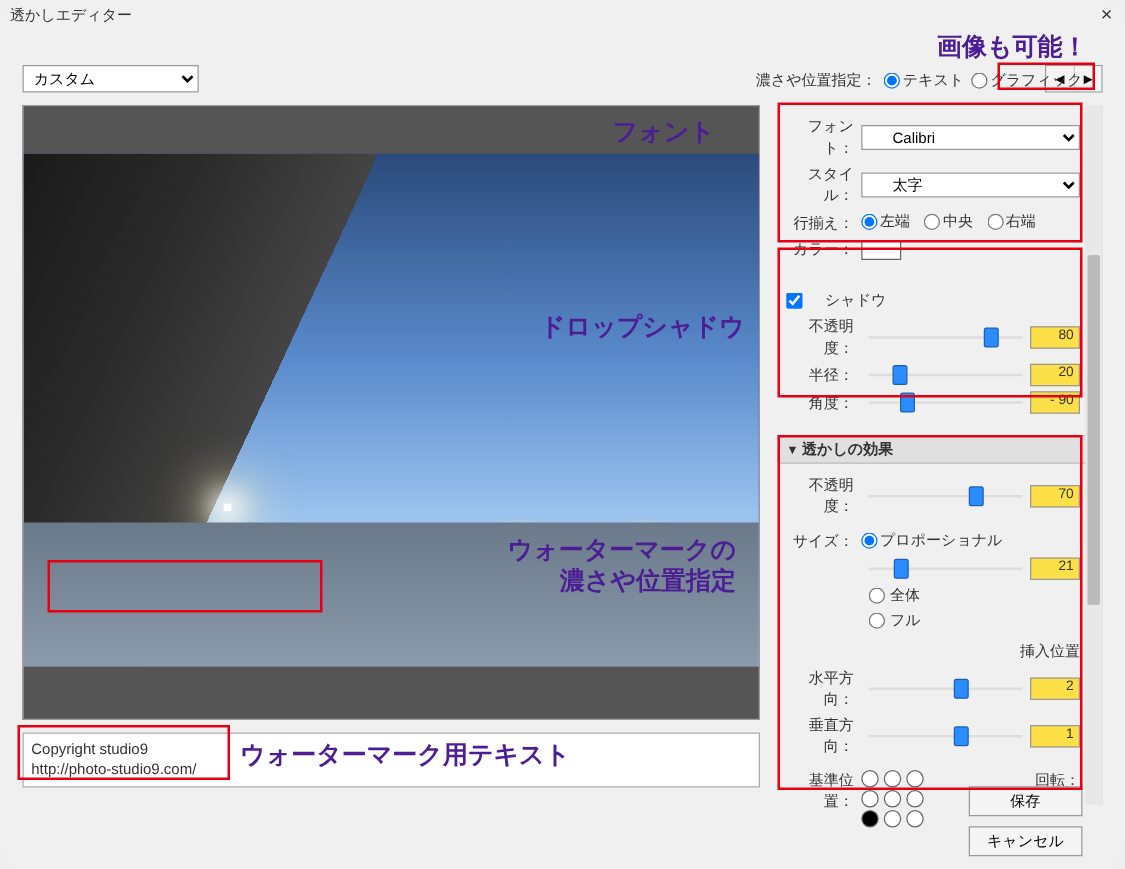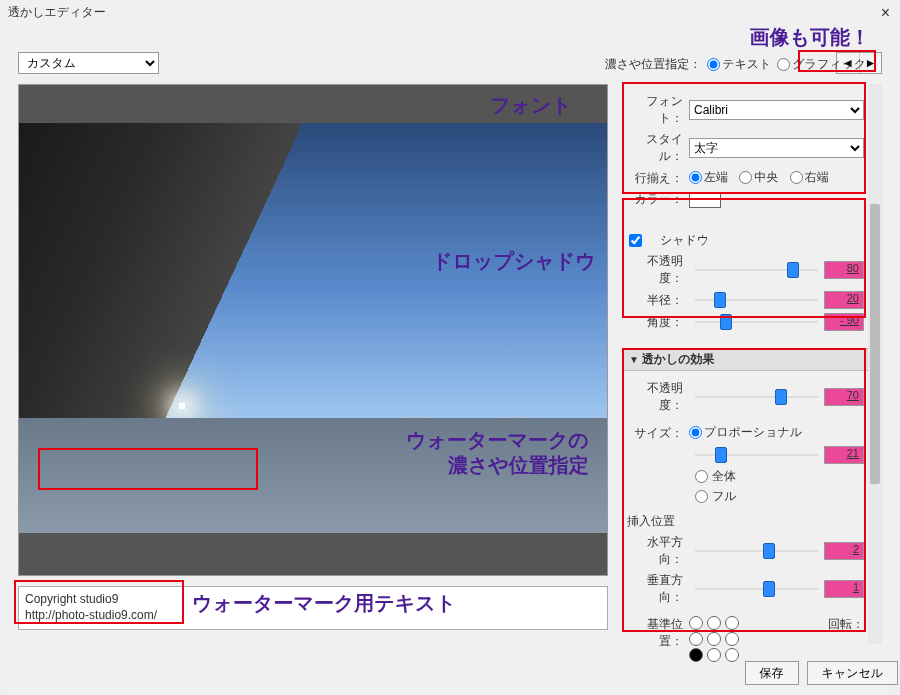--- a/index.html
+++ b/index.html
@@ -59,45 +59,45 @@
     padding:4px 6px; font-size:12px; line-height:1.35;}
 
   .panel { flex:1; position:relative; }
   .panel-inner { border-right:1px solid #ccc; padding-right:12px; height:560px; overflow:visible; position:relative;}
   .scrollbar { position:absolute; right:0; top:0; width:14px; height:560px; background:#e8e8e8;}
   .scrollbar .thumb{ position:absolute; left:2px; top:120px; width:10px; height:280px; background:#bbb; border-radius:2px;}
 
   .group { border:1px solid transparent; padding:4px 4px 6px 4px; margin-bottom:6px; font-size:12px;}
   .row { display:flex; align-items:center; margin:4px 0; }
   .row .klabel { width:62px; text-align:right; padding-right:6px; }
-  .row select { flex:1; height:20px; border:1px solid #999; background:#fff; font-size:12px; padding:0 0;}
+  .row select { flex:1; height:20px; border:1px solid #999; background:#fff; font-size:12px; padding:0 20px;}
   .row .rads label{ margin-right:8px; display:inline-flex; align-items:center;}
   .row .rads input{ margin-right:2px;}
   .colorwell { width:32px; height:16px; border:1px solid #666; background:#fff; display:inline-block;}
 
   .section-hdr { background:#e0e0e0; border:1px solid #bbb; padding:2px 6px; font-weight:bold; font-size:12px; cursor:pointer;}
   .section-hdr::before { content:"▼ "; font-size:10px;}
 
   .slider-row { display:flex; align-items:center; margin:4px 0;}
   .slider-row .klabel { width:62px; text-align:right; padding-right:6px;}
   .slider{ flex:1; height:18px; position:relative; background:linear-gradient(#ddd,#ddd) center/100% 2px no-repeat; margin:0 6px;}
   .slider .knob{ position:absolute; top:1px; width:12px; height:16px; background:#2b8cff; border:1px solid #1a5fb4; border-radius:2px; transform:translateX(-50%);}
-  .numbox{ width:40px; height:18px; border:1px solid #999; background:#ec4899; text-align:right; padding:0 4px; font-size:11px;text-decoration:underline;}
+  .numbox{ width:40px; height:18px; border:1px solid #999; background:#fde047; text-align:right; padding:0 4px; font-size:11px;}
 
   .chk { display:flex; align-items:center; margin:2px 0 4px 2px;}
   .chk input{ margin-right:18px;}
 
   .radiostack label{ display:flex; align-items:center; margin:3px 0;}
   .radiostack input{ margin-right:4px;}
 
   .anchor { display:inline-grid; grid-template-columns:repeat(3,16px); grid-template-rows:repeat(3,14px); gap:2px;}
   .anchor .c { width:14px; height:14px; border:1px solid #666; border-radius:50%; background:#fff;}
   .anchor .c.sel { background:#000;}
 
-  .footer { position:absolute; right:2px; bottom:10px; display:flex; gap:8px;}
+  .footer { position:absolute; right:34px; bottom:10px; display:flex; gap:8px;flex-direction:column;}
   .footer button { height:24px; padding:0 14px; border:1px solid #999; background:#f4f4f4; cursor:pointer; font-size:12px;}
 
   .sub { margin-left:68px; font-size:12px;}
 
 </style>
 </head>
 <body>
 
 <div class="window">
 
@@ -240,21 +240,21 @@
             <label>
                 <input type="radio" name="sz" style="">
                 <span>全体</span>
               </label>
             <label>
                 <input type="radio" name="sz" style="">
                 <span>フル</span>
               </label>
           </div>
 
-          <div style="text-align:left; margin:8px 0 2px;">挿入位置</div>
+          <div style="text-align:right; margin:8px 0 2px;">挿入位置</div>
           <div class="slider-row">
             <span class="klabel">水平方向：</span>
             <div class="slider">
                 <div class="knob" style="left:60%"></div>
               </div>
             <span class="numbox">2</span>
           </div>
           <div class="slider-row">
             <span class="klabel">垂直方向：</span>
             <div class="slider">

